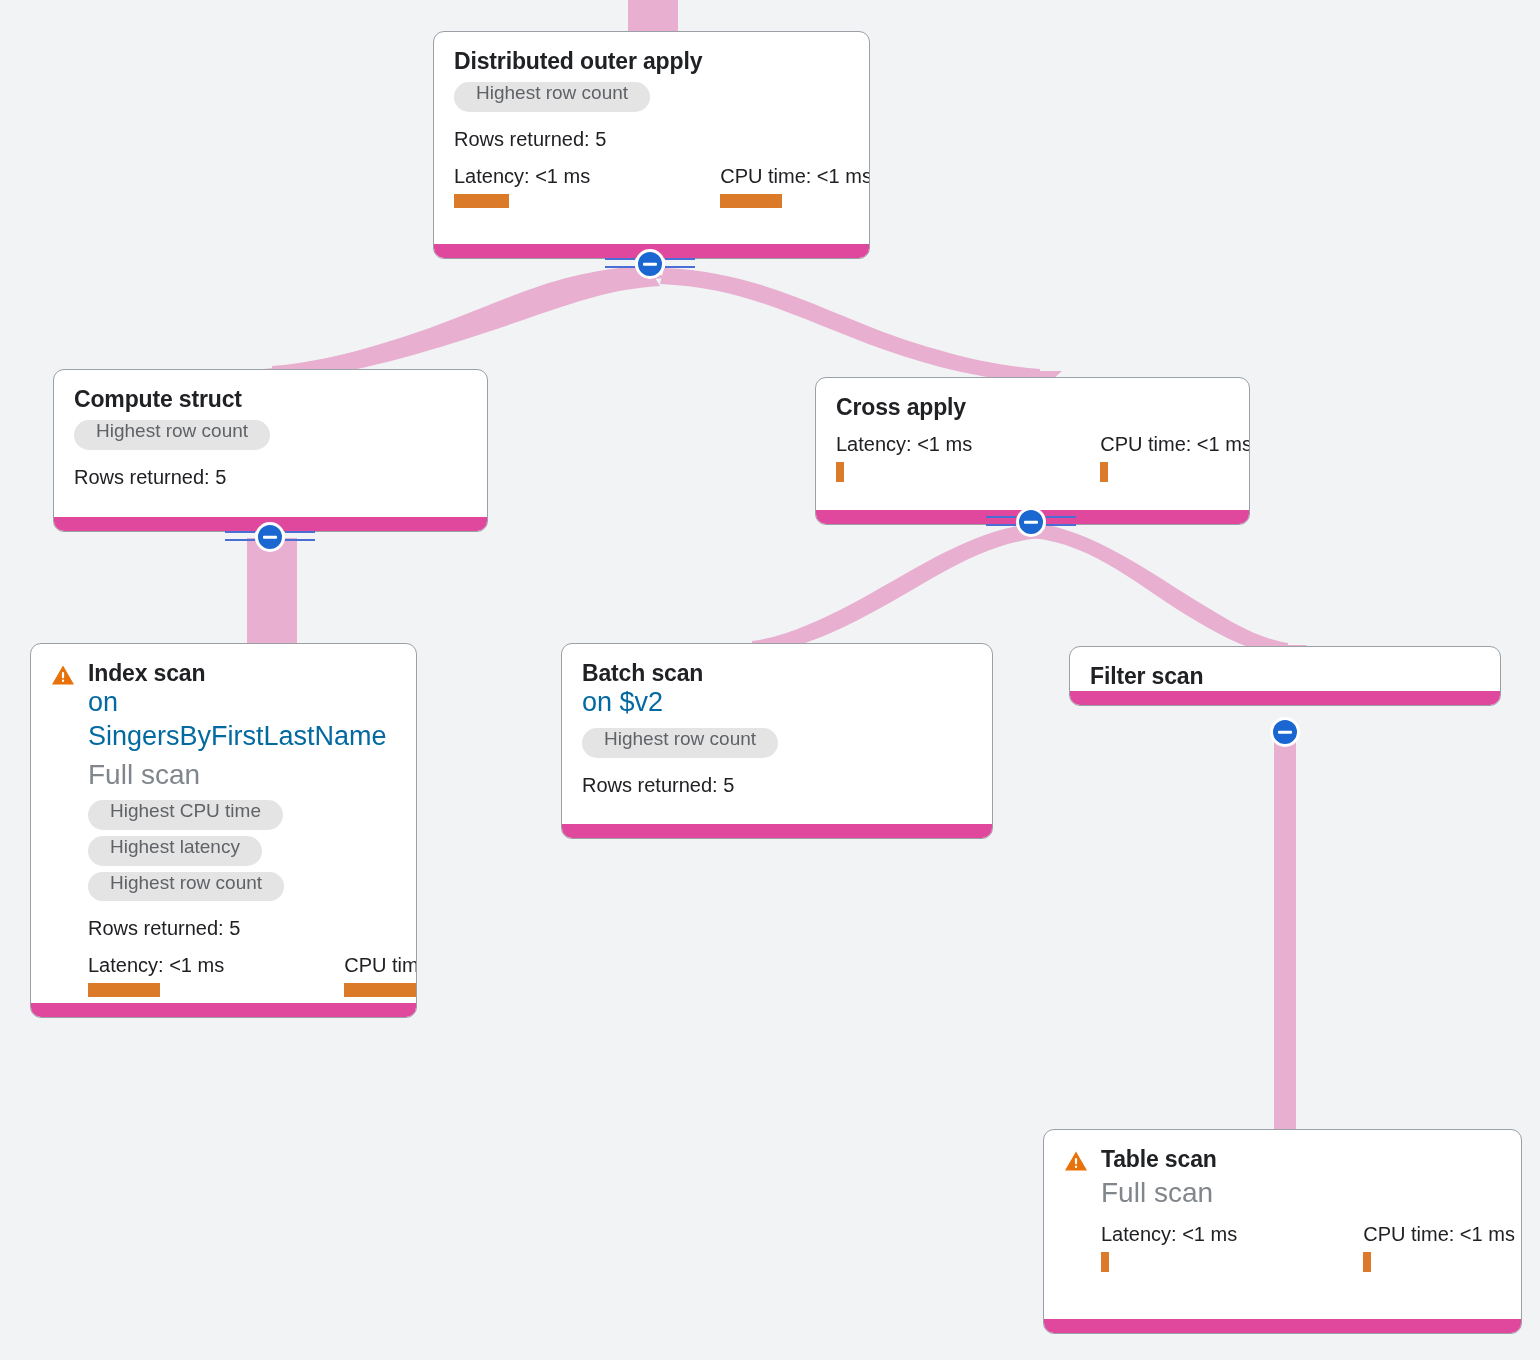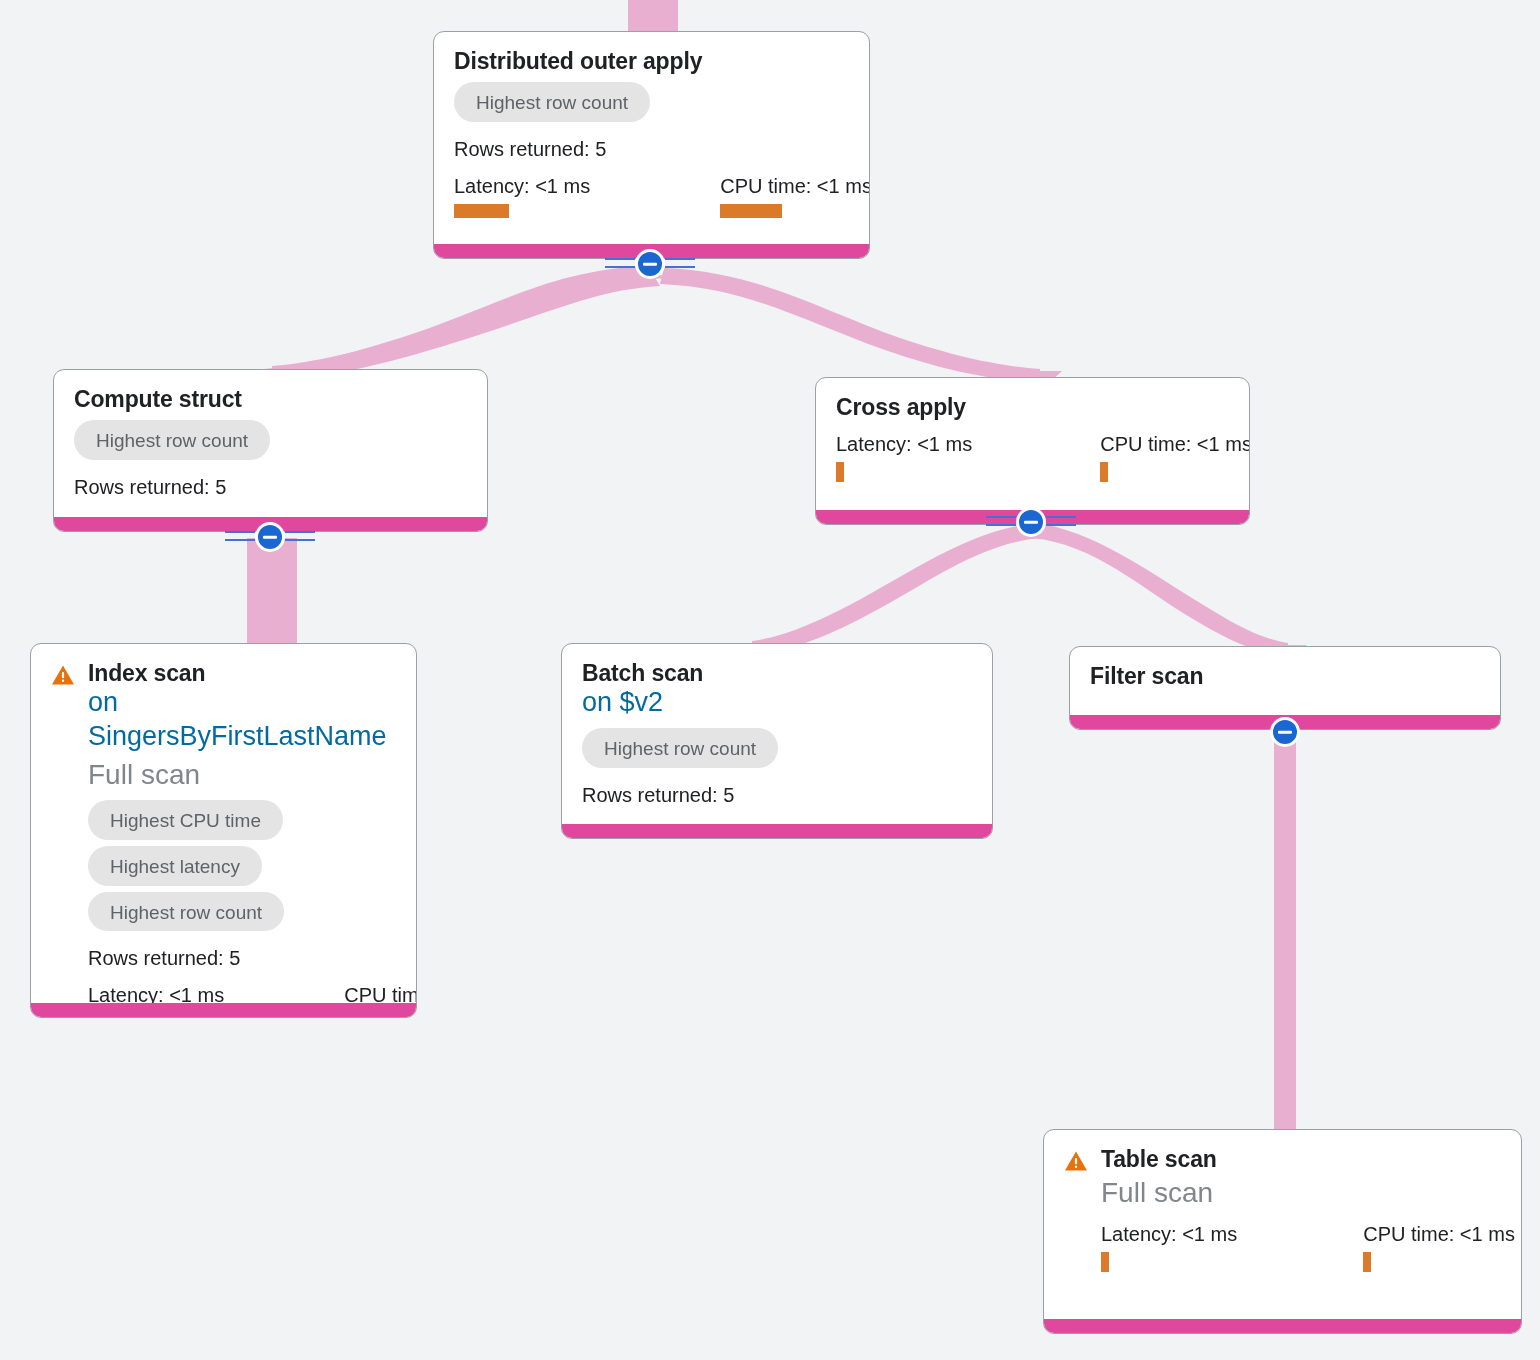--- a/index.html
+++ b/index.html
@@ -76,21 +76,21 @@
     margin-top: 3px;
     line-height: 1.25;
   }
   .pill-row { margin-top: 8px; }
   .pill {
     display: inline-block;
     background: #E4E4E4;
     color: #5F6368;
     font-size: 19px;
     border-radius: 999px;
-    padding: 10px 22px 7px 22px;
+    padding: 0 22px 7px 22px;
     line-height: 1.2;
     margin-bottom: 6px;
   }
   .rows-returned {
     font-size: 20px;
     color: #202124;
     margin-top: 9px;
     line-height: 1.25;
   }
   .metrics {
@@ -303,21 +303,21 @@
         </div>
         <div class="node-body">
           <div class="node-subtitle">on $v2</div>
           <div class="pill-row">
             <div><span class="pill">Highest row count</span></div>
           </div>
           <div class="rows-returned">Rows returned: 5</div>
         </div>
         <div class="node-bottom-bar"></div>
       </div>
-      <div class="node" style="left: 1069px; top: 646px; width: 432px; height: 84px;">
+      <div class="node" style="left: 1069px; top: 646px; width: 432px; height: 60px;">
         <div class="node-head">
           <div class="node-title">Filter scan</div>
         </div>
         <div class="node-body"></div>
         <div class="node-bottom-bar"></div>
       </div>
       <div class="node" style="left: 1043px; top: 1129px; width: 479px; height: 205px;">
         <div class="node-head">
           <svg class="warn-icon" width="24" height="22" viewBox="0 0 24 22">
             <path d="M12 1.5 L23 20.5 L1 20.5 Z" fill="#E8710A"></path>

